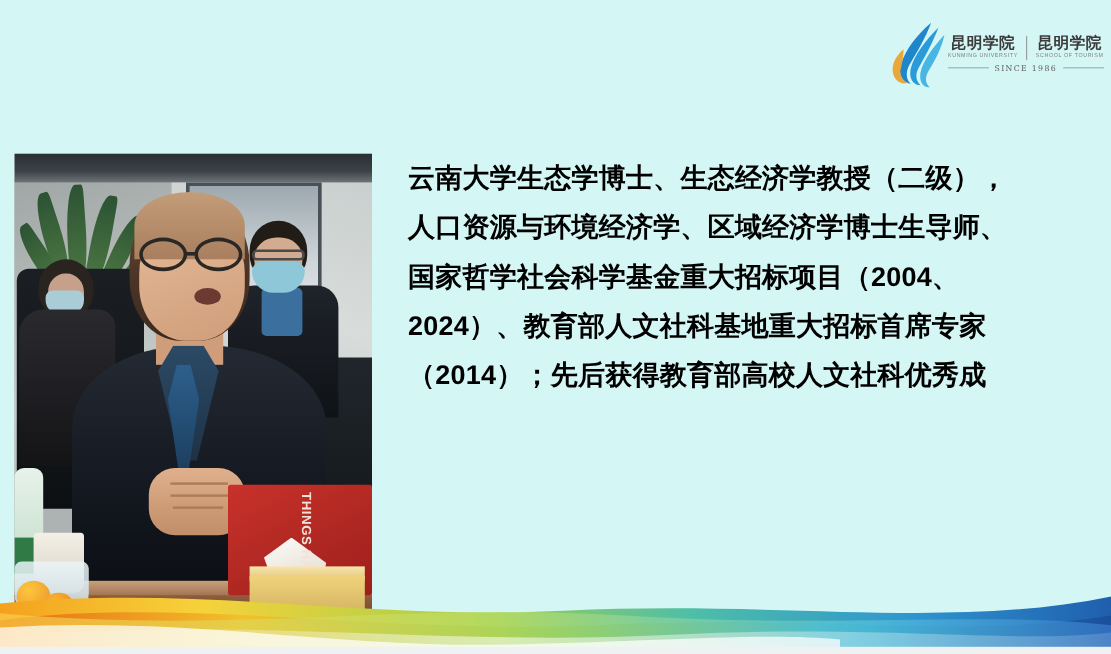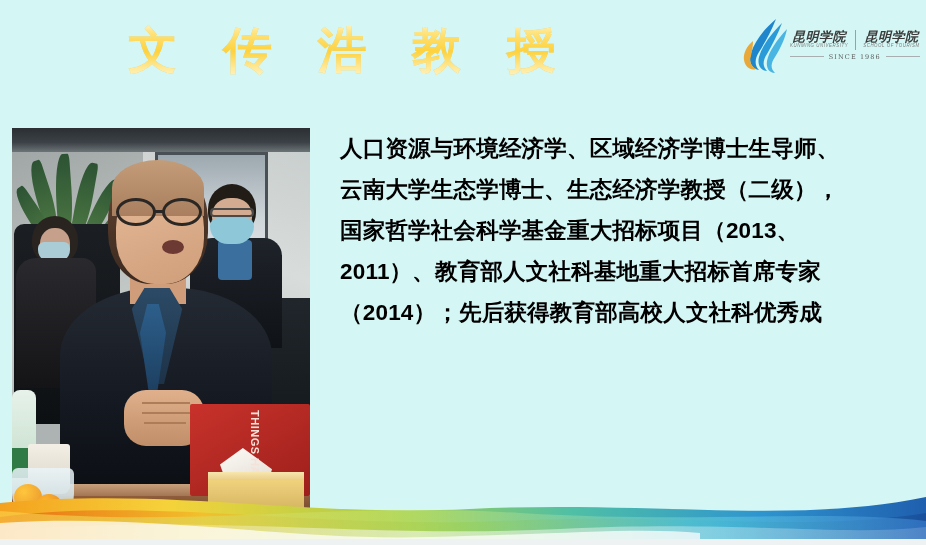--- a/index.html
+++ b/index.html
@@ -45,21 +45,21 @@
   }
   #logo-mark { width:46px; height:56px; flex:0 0 auto; }
   #logo-text {
     flex:1 1 auto;
     display:flex;
     flex-direction:column;
     align-items:center;
     justify-content:center;
     padding-left:2px;
   }
-  .logo-row { display:flex; align-items:center; gap:7px;font-style:italic; }
+  .logo-row { display:flex; align-items:center; gap:7px; }
   .logo-unit { display:flex; flex-direction:column; align-items:center; }
   .logo-cn {
     font-family:"DejaVu Serif","Liberation Serif",serif;
     font-size:13px; font-weight:700; color:#3b3b3b;
     letter-spacing:.5px; line-height:1.05;
     white-space:nowrap;
   }
   .logo-en {
     font-size:4.4px; color:#7d7d7d; letter-spacing:.55px;
     line-height:1.4; white-space:nowrap; transform:scaleY(1.1);
@@ -218,21 +218,20 @@
   
   #wave { position:absolute; left:0; bottom:0; width:926px; height:58px; }
   #bottom-strip { position:absolute; left:0; bottom:0; width:926px; height:6px;
     background:#eef2f3; }
 </style>
 </head>
 <body>
 
 <div id="slide">
 
-  <div id="title">文 传 浩 教 授</div>
 
   <div id="logo">
     <svg id="logo-mark" viewBox="0 0 46 56">
       <path d="M34 2 C22 12 13 24 9 36 C6 45 10 52 17 53 C12 48 13 41 17 35 C22 27 29 15 34 2 Z" fill="#1f86cc"></path>
       <path d="M40 6 C29 17 20 29 17 40 C15 48 19 54 25 54 C20 49 21 43 25 37 C30 28 36 17 40 6 Z" fill="#2a9bd8"></path>
       <path d="M45 12 C35 23 27 34 25 44 C24 51 27 56 33 56 C28 51 29 46 33 40 C38 32 43 22 45 12 Z" fill="#49b5e3"></path>
       <path d="M11 24 C5 29 1 36 2 43 C3 50 9 54 14 52 C9 49 7 44 9 39 C10 34 11 29 11 24 Z" fill="#e9a93a"></path>
     </svg>
     <div id="logo-text">
       <div class="logo-row">
@@ -312,24 +311,24 @@
 
     <div class="ph-layer ph-bottle"></div>
     <div class="ph-layer ph-bottleLbl"></div>
     <div class="ph-layer ph-cup"></div>
     <div class="ph-layer ph-fruitBowl"></div>
     <div class="ph-layer ph-fruit1"></div>
     <div class="ph-layer ph-fruit2"></div>
   </div>
 
   <div id="body-text">
+    <p>云南大学生态学博士、生态经济学教授（二级），</p>
     <p>人口资源与环境经济学、区域经济学博士生导师、</p>
-    <p>云南大学生态学博士、生态经济学教授（二级），</p>
-    <p>国家哲学社会科学基金重大招标项目（2013、</p>
-    <p>2011）、教育部人文社科基地重大招标首席专家</p>
+    <p>国家哲学社会科学基金重大招标项目（2004、</p>
+    <p>2024）、教育部人文社科基地重大招标首席专家</p>
     <p>（2014）；先后获得教育部高校人文社科优秀成</p>
   </div>
 
   <svg id="wave" viewBox="0 0 926 58" preserveAspectRatio="none">
     <defs>
       <linearGradient id="g1" x1="0" y1="0" x2="1" y2="0">
         <stop offset="0" stop-color="#f4a11e"></stop>
         <stop offset="0.18" stop-color="#f6d23a"></stop>
         <stop offset="0.42" stop-color="#a9cf4a"></stop>
         <stop offset="0.62" stop-color="#4fbfa6"></stop>

